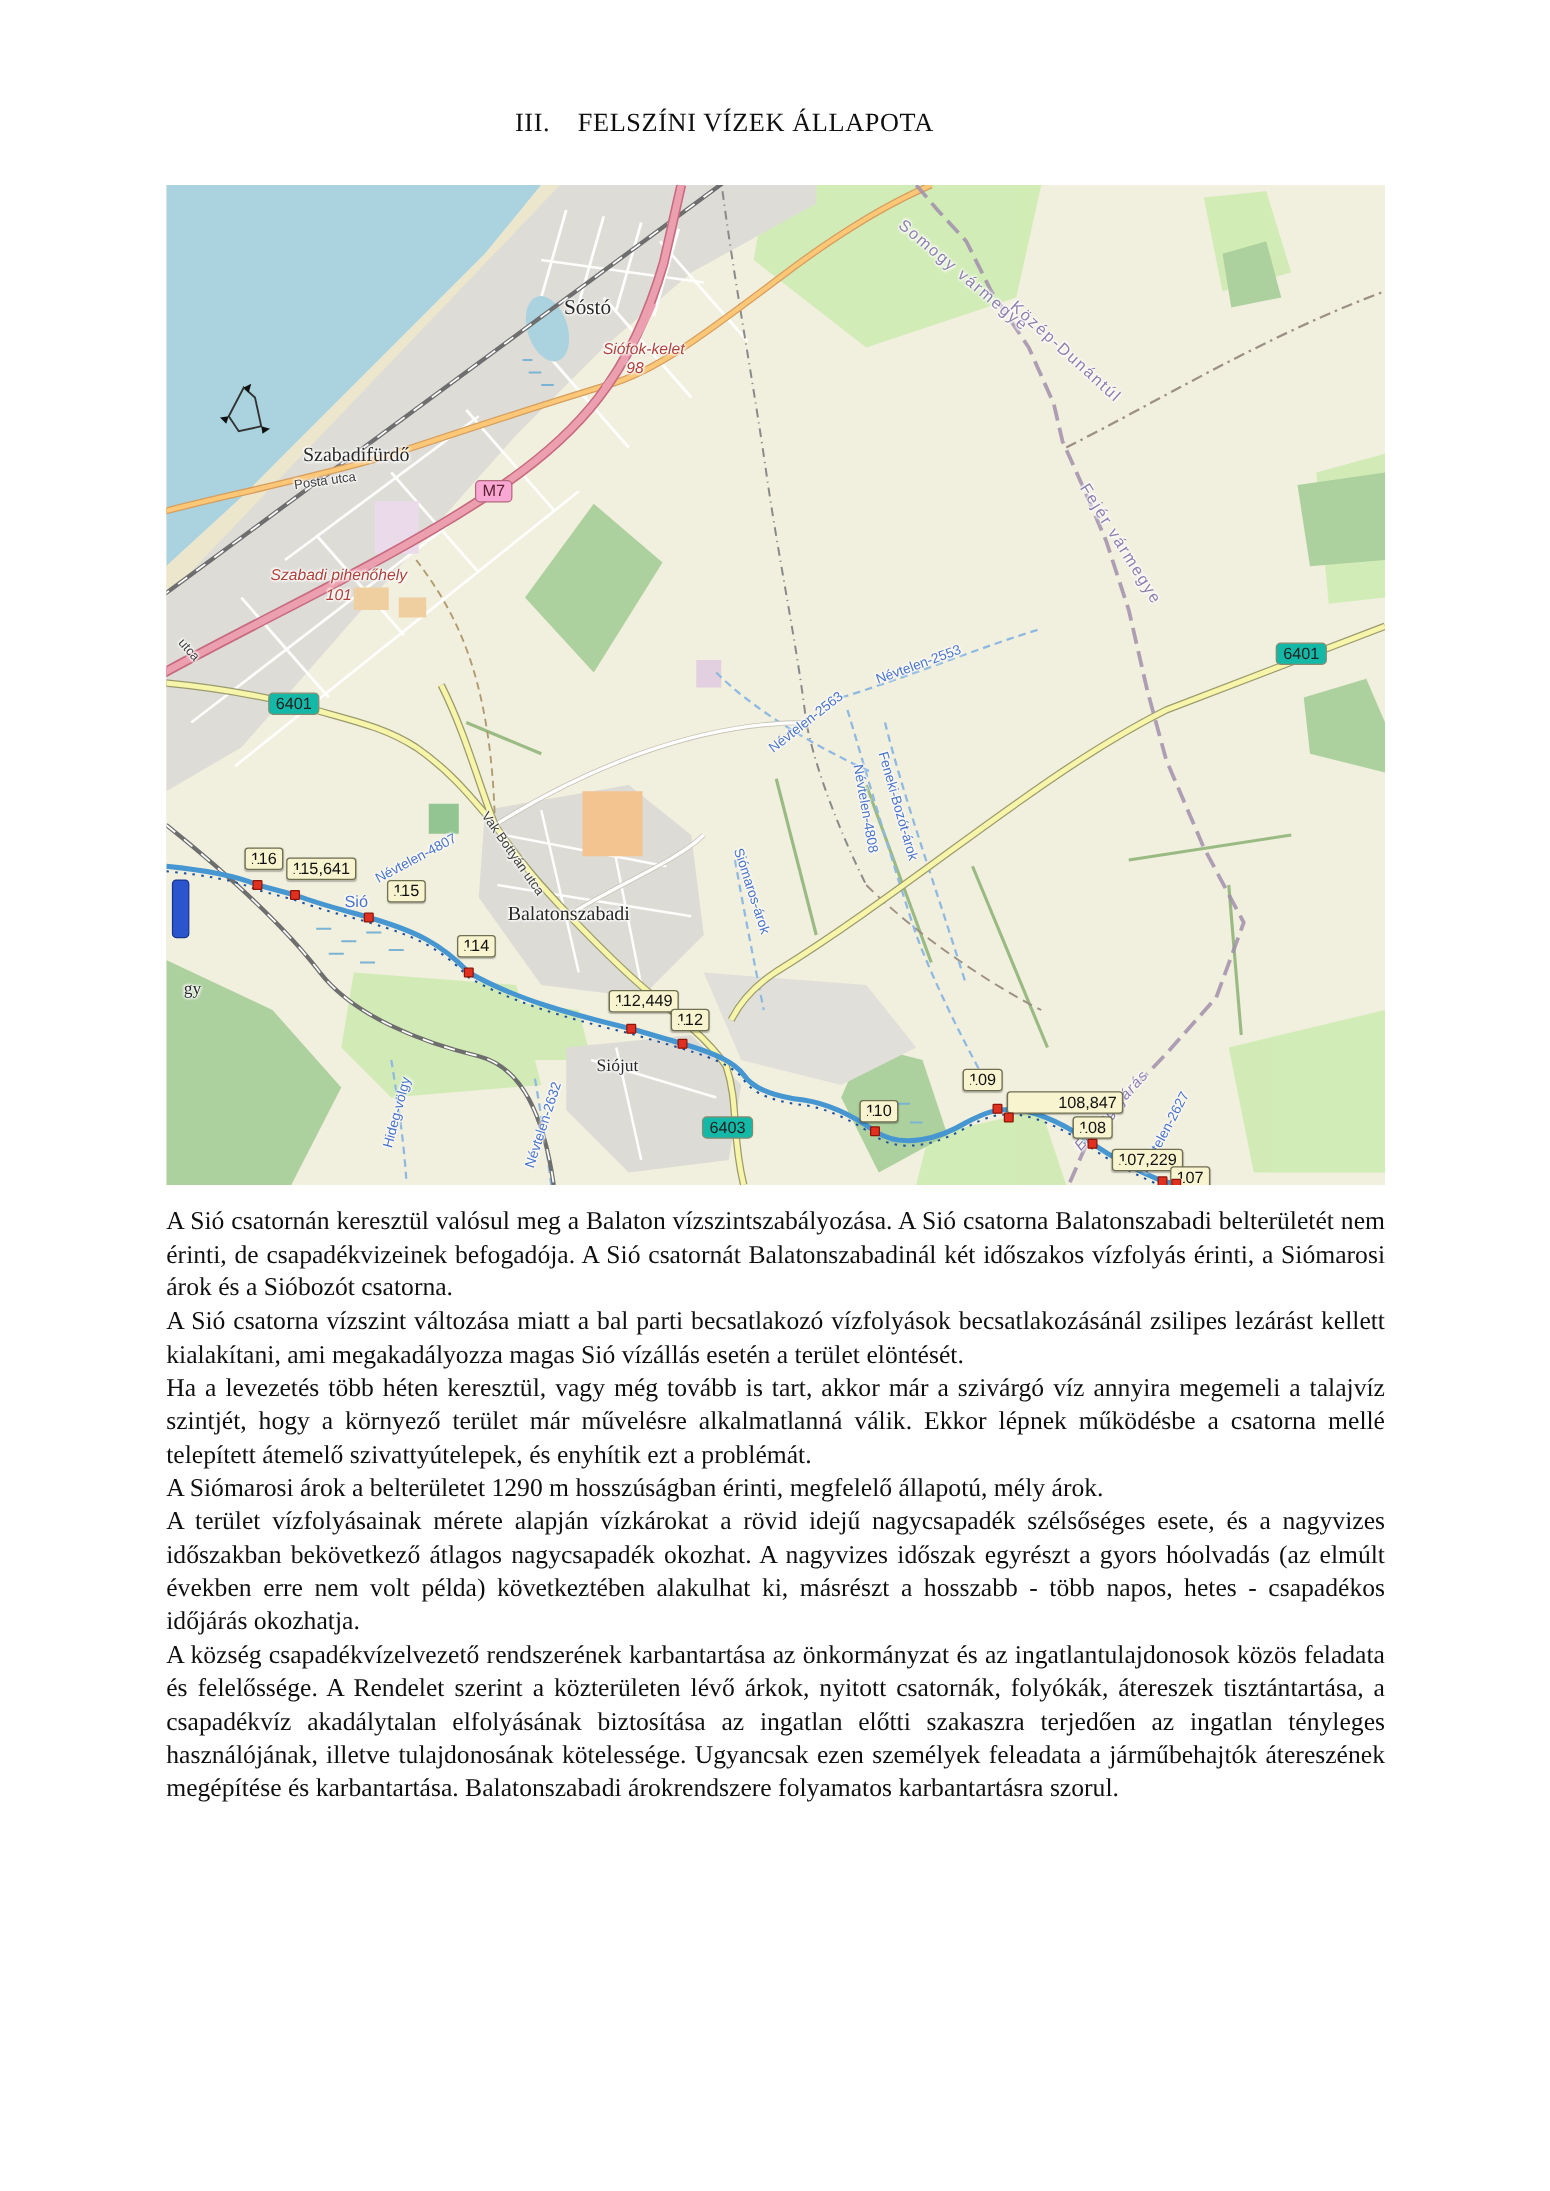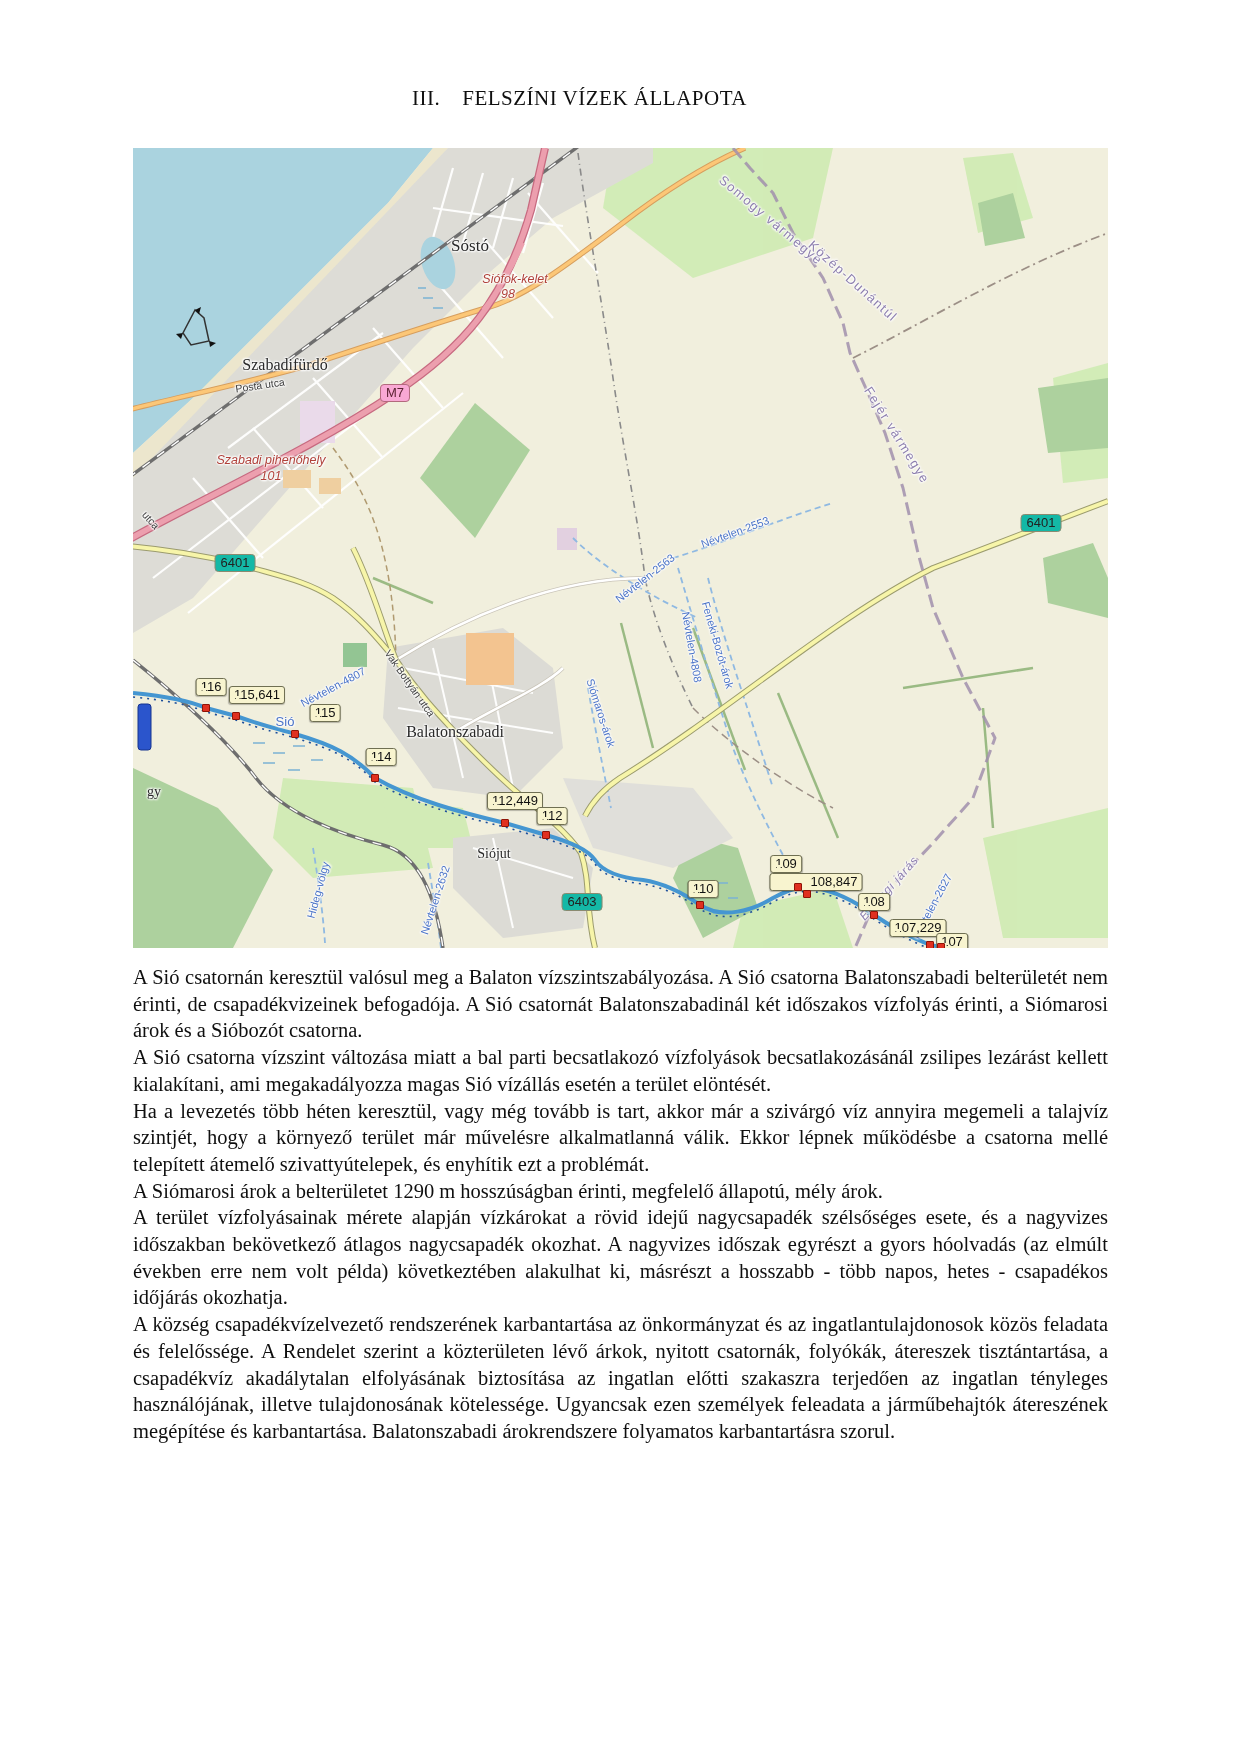--- a/index.html
+++ b/index.html
@@ -229,21 +229,21 @@
         <span class="ml county" style="left: 764px; top: 287px; transform: translate(-50%, -50%) rotate(58deg);">Fejér vármegye</span>
         <span class="ml district" style="left: 756px; top: 740px; transform: translate(-50%, -50%) rotate(-48deg);">Enyingi járás</span>
         <span class="mbadge" style="left: 78px; top: 539px;">116</span>
         <span class="mbadge" style="left: 124px; top: 547px;">115,641</span>
         <span class="mbadge" style="left: 172px; top: 565px; margin-left: 20px;">115</span>
         <span class="mbadge" style="left: 248px; top: 609px;">114</span>
         <span class="mbadge" style="left: 382px; top: 653px;">112,449</span>
         <span class="mbadge" style="left: 419px; top: 668px;">112</span>
         <span class="mbadge" style="left: 570px; top: 741px;">110</span>
         <span class="mbadge" style="left: 653px; top: 716px;">109</span>
-        <span class="mbadge" style="left: 683px; top: 734px; padding-left: 40px;">108,847</span>
+        <span class="mbadge" style="left: 719px; top: 734px; padding-left: 40px;">108,847</span>
         <span class="mbadge" style="left: 741px; top: 754px;">108</span>
         <span class="mbadge" style="left: 785px; top: 780px;">107,229</span>
         <span class="mbadge" style="left: 819px; top: 794px;">107</span>
         <span class="refbadge motorway" style="left: 262px; top: 245px;">M7</span>
         <span class="refbadge road" style="left: 102px; top: 415px;">6401</span>
         <span class="refbadge road" style="left: 908px; top: 375px;">6401</span>
         <span class="refbadge road" style="left: 449px; top: 754px;">6403</span>
         <span class="mdot" style="left: 73px; top: 560px;"></span>
         <span class="mdot" style="left: 103px; top: 568px;"></span>
         <span class="mdot" style="left: 162px; top: 586px;"></span>

